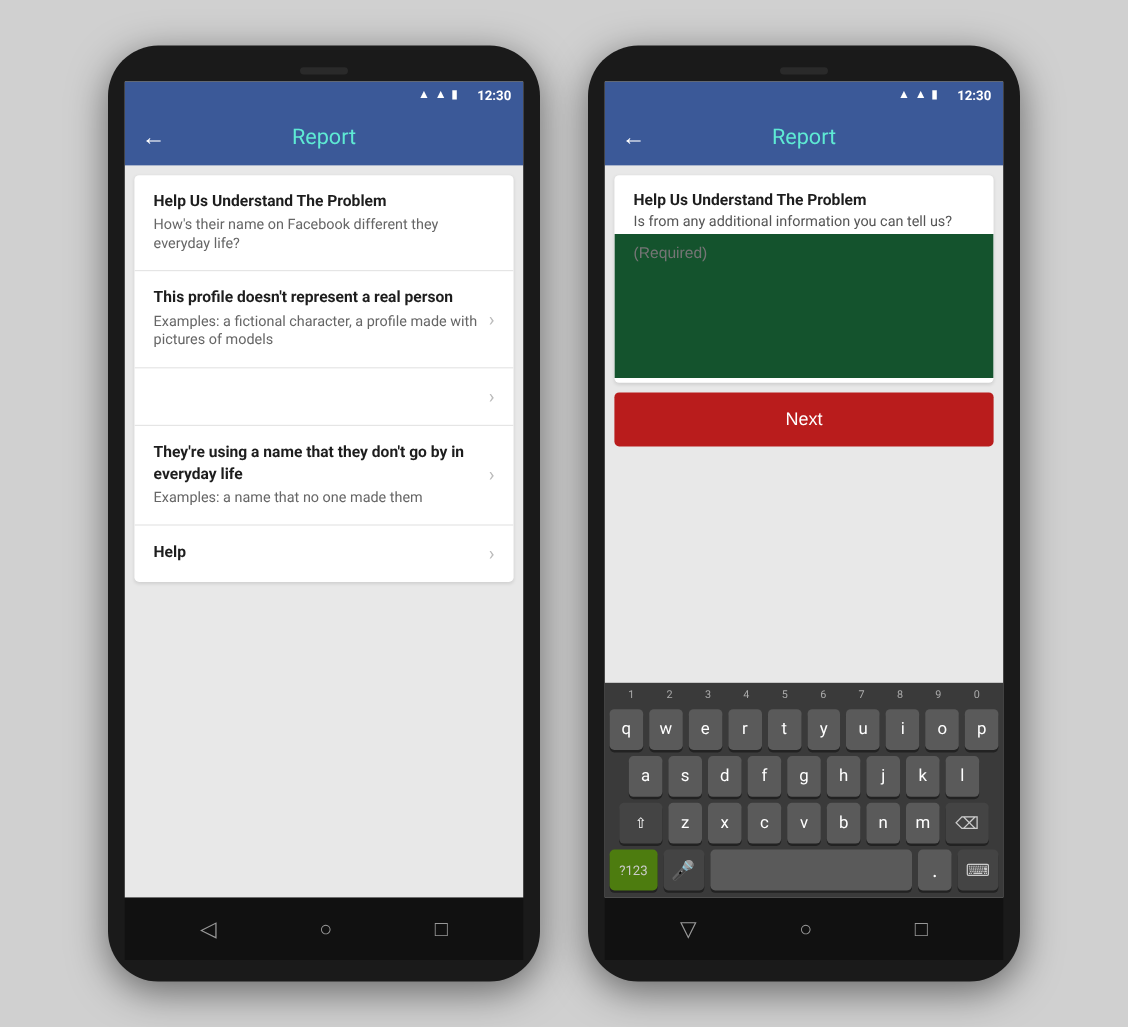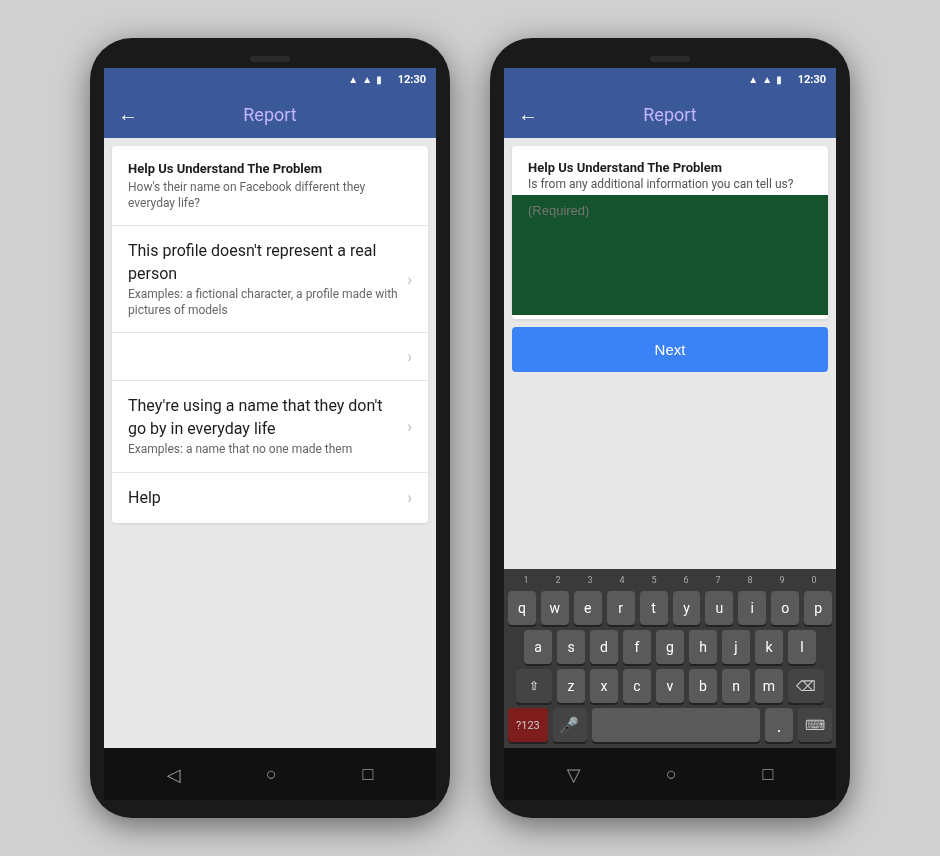--- a/index.html
+++ b/index.html
@@ -59,21 +59,21 @@
     .app-bar {
       background: #3b5998;
       display: flex;
       align-items: center;
       padding: 0 14px;
       height: 48px;
       gap: 16px;
     }
 
     .app-bar-title {
-      color: #c4b5fd;
+      color: #5eead4;
       font-size: 18px;
       flex: 1;
       text-align: center;
     }
 
     .back-arrow {
       color: white;
       font-size: 20px;
       cursor: pointer;
     }
@@ -112,22 +112,22 @@
     .report-item:last-child {
       border-bottom: none;
     }
 
     .report-item-text {
       flex: 1;
       padding-right: 8px;
     }
 
     .report-item-title {
-      font-size: 16px;
-      font-weight: normal;
+      font-size: 13px;
+      font-weight: bold;
       color: #1d1d1d;
       line-height: 1.4;
     }
 
     .report-item-title.header {
       font-size: 13px;
       font-weight: bold;
       margin-bottom: 2px;
     }
 
@@ -191,21 +191,21 @@
       color: #aaa;
       resize: none;
       height: 120px;
       font-family: Arial, sans-serif;
       background: #14532d;
     }
 
     .next-button {
       display: block;
       width: 100%;
-      background: #3b82f6;
+      background: #b91c1c;
       color: white;
       border: none;
       padding: 14px;
       font-size: 15px;
       text-align: center;
       border-radius: 4px;
       cursor: pointer;
       margin-top: 2px;
     }
 
@@ -277,21 +277,21 @@
     }
 
     .keyboard-bottom-row {
       display: flex;
       align-items: center;
       gap: 5px;
       margin-top: 2px;
     }
 
     .key-123 {
-      background: #7f1d1d;
+      background: #4d7c0f;
       color: #ccc;
       border-radius: 4px;
       height: 34px;
       padding: 0 8px;
       display: flex;
       align-items: center;
       font-size: 11px;
       box-shadow: 0 2px 0 #222;
     }
 

